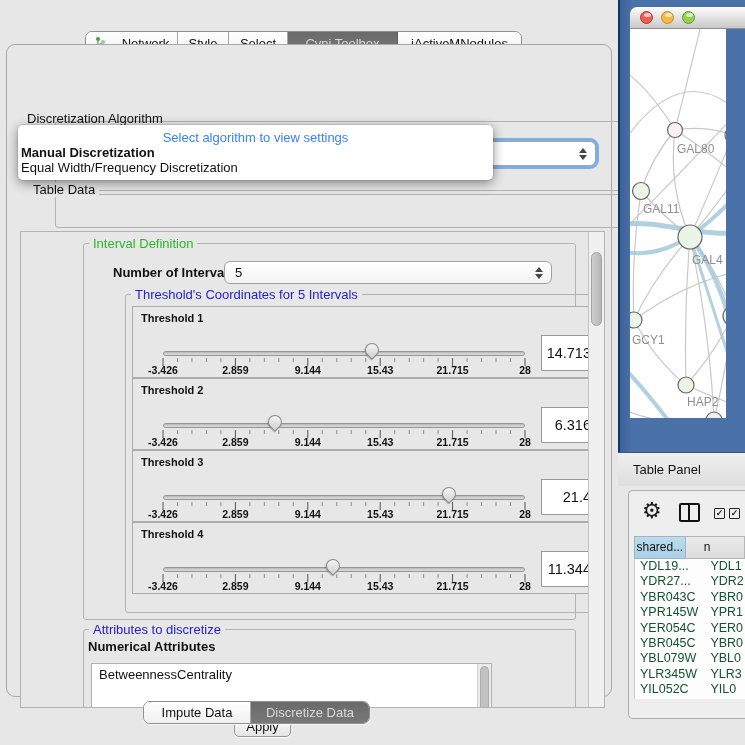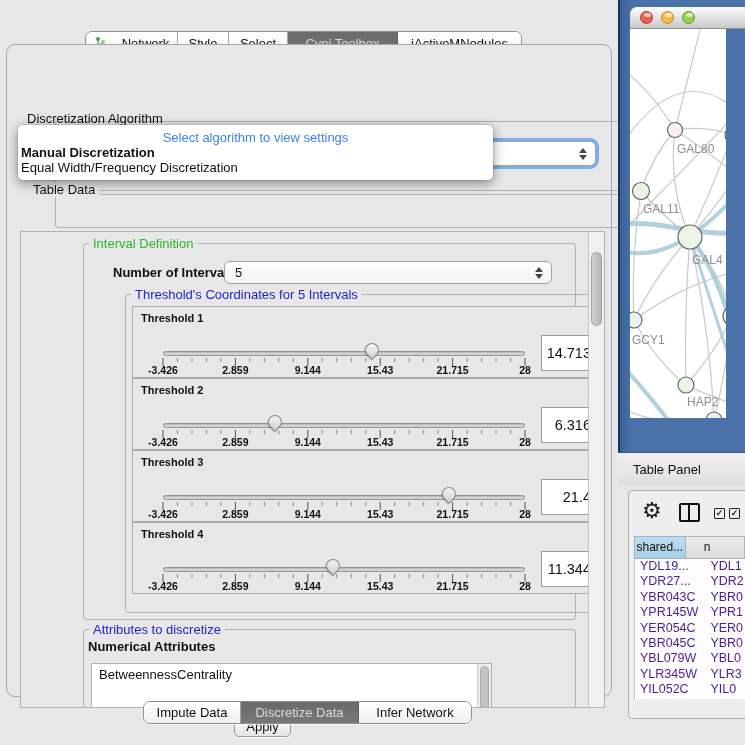--- a/index.html
+++ b/index.html
@@ -125,21 +125,21 @@
   .chk { position:absolute; top:17px; width:11px; height:11px; border:1.5px solid #222; border-radius:1px;
     font-size:9px; line-height:9px; text-align:center; color:#222; font-weight:bold; }
   #chk1 { left:85px; } #chk2 { left:100px; }
   #tp-table { position:absolute; left:5px; top:45px; right:0; bottom:0; }
   #tp-header { display:flex; height:23px; }
   .th { font-size:12px; line-height:21px; text-align:center; border:1px solid #9fb6c2; white-space:nowrap; overflow:hidden; }
   .th.c1 { width:77px; background:linear-gradient(var(--c-colBlue,#bcdcee),#a9d0e6); }
   .th.c2 { width:80px; background:linear-gradient(#ebebeb,#dcdcdc); border-color:#b5b5b5; border-left:none; text-align:left; padding-left:18px; }
   #tp-rows { height:140px; overflow:hidden; background:#fdfdfd; border-left:1px solid #c9c9c9; }
   .tr { display:flex; height:15.4px; }
-  .td { font-size:12.5px; line-height:15px; white-space:nowrap; overflow:hidden; color:#4c1d95; }
+  .td { font-size:12.5px; line-height:15px; white-space:nowrap; overflow:hidden; color:#14532d; }
   .td.c1 { width:77px; padding-left:5px; }
   .td.c2 { width:40px; padding-left:3px; }
 </style>
 </head>
 <body>
 
 <div id="control-panel">
 
   <div id="top-tabs" class="segmented">
       <div class="segment" style="width: 92px;">
@@ -379,28 +379,25 @@
 
       <div class="vscroll">
         <div class="vthumb" style="top:20px; height:74px;"></div>
       </div>
     </div>
 
     <div id="apply-btn">Apply</div>
   </div>
 
   <div id="bottom-tabs" class="segmented">
-      <div class="segment" style="width: 97px; justify-content: center;">
+      <div class="segment" style="width: 107px; justify-content: center;">
         <span>Impute Data</span>
       </div>
       <div class="segment sel" style="width: 118px;">
         <span>Discretize Data</span>
-      </div>
-      <div class="segment" style="width: 112px;">
-        <span>Infer Network</span>
       </div>
     </div>
 </div>
 
 <div id="net-window">
   <div id="net-titlebar">
     <span id="light-red" class="tlight"></span>
     <span id="light-yellow" class="tlight"></span>
     <span id="light-green" class="tlight"></span>
   </div>

